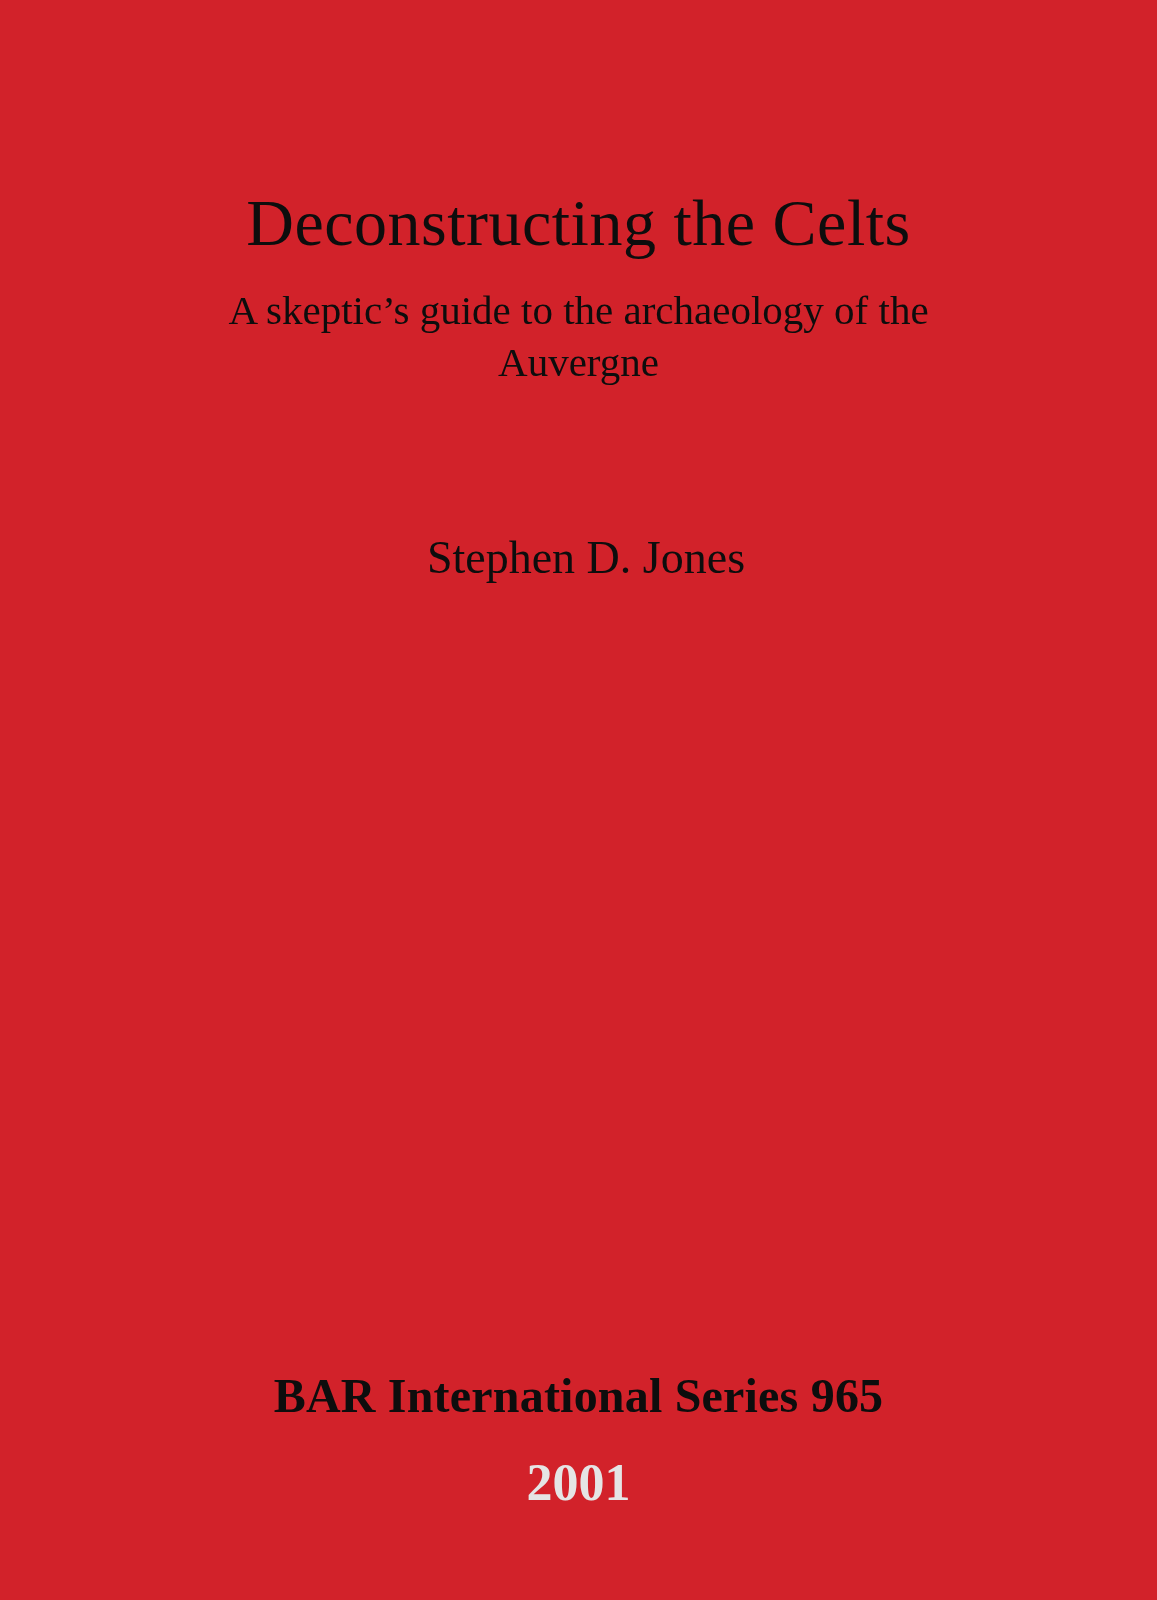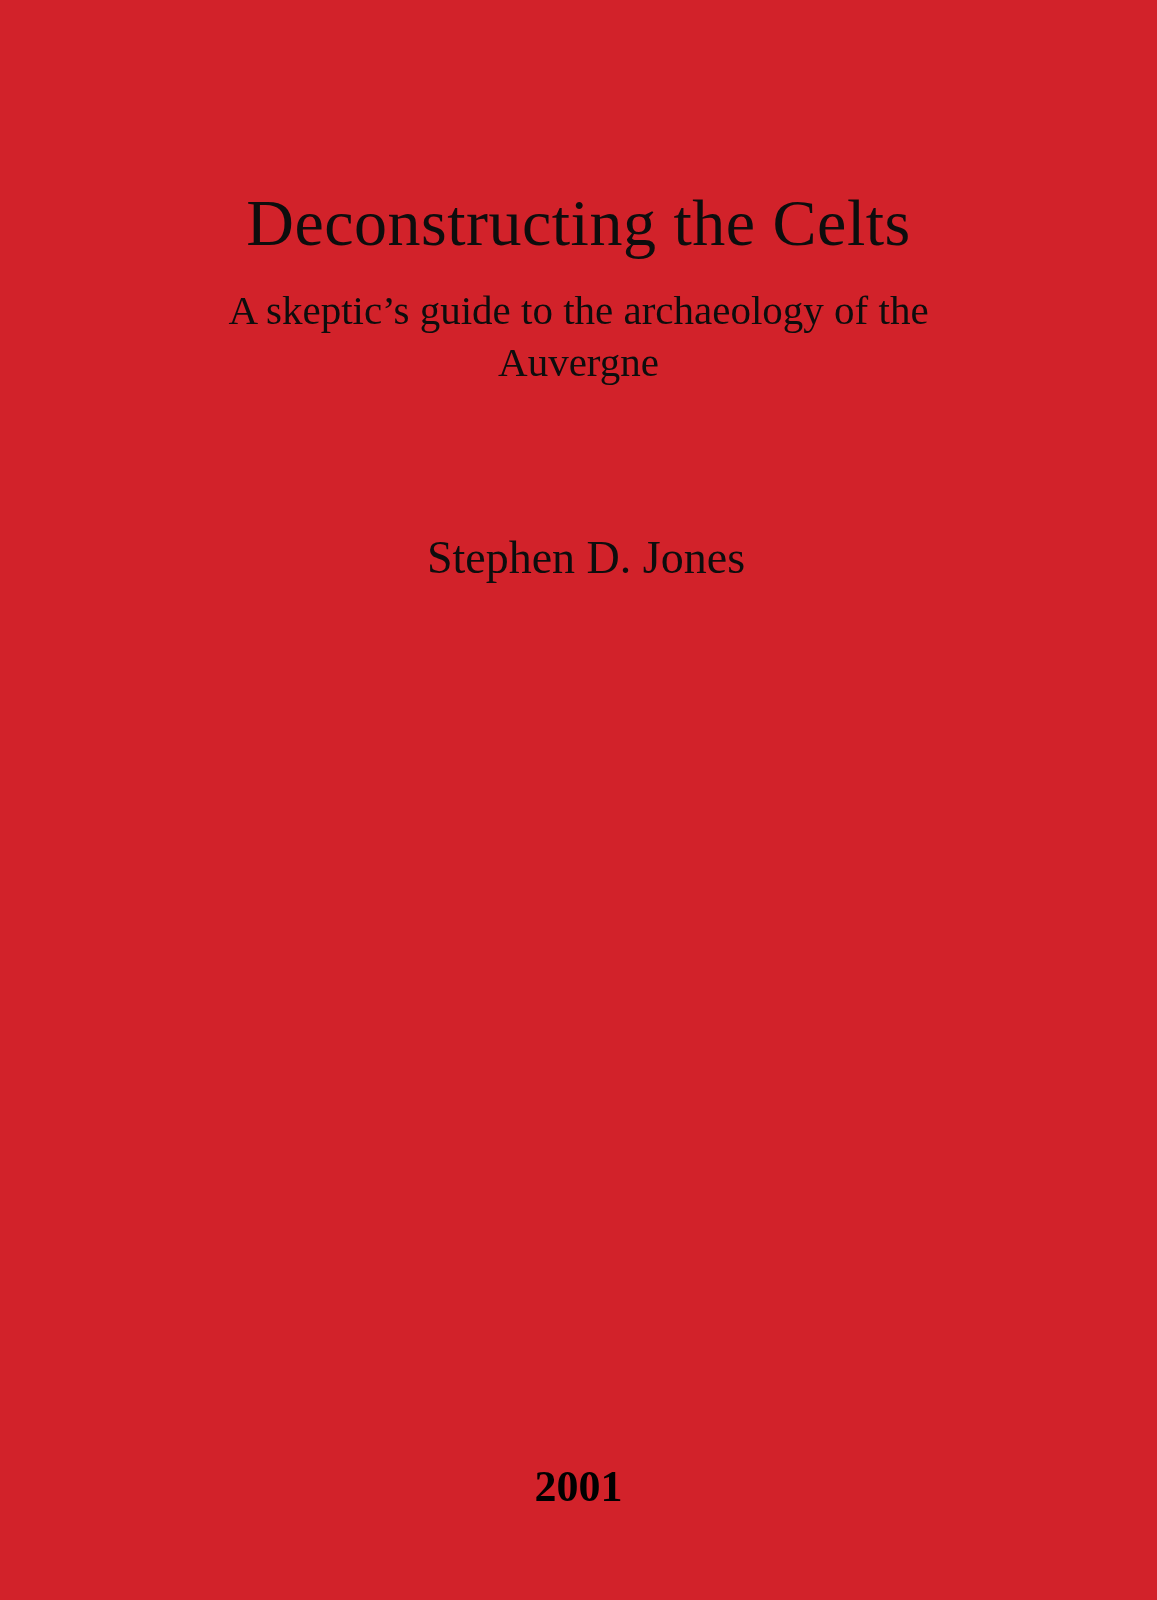--- a/index.html
+++ b/index.html
@@ -72,37 +72,38 @@
   .series-line {
     font-family: "Liberation Serif", serif;
     font-size: 48px;
     font-weight: bold;
     color: #0d0d0d;
     margin: 0;
     letter-spacing: 0.2px;
   }
   .year-line {
     font-family: "Liberation Serif", serif;
-    font-size: 44px;
+    font-size: 52px;
     font-weight: bold;
-    color: #000000;
+    color: #e5e5e5;
     margin: 30px 0 0 0;
   }
 </style>
 </head>
 <body>
 
 <div class="cover">
 
   <div class="title-block">
     <h1 class="book-title">Deconstructing the Celts</h1>
     <p class="book-subtitle">A skeptic’s guide to the archaeology of the Auvergne</p>
   </div>
 
   <div class="author-block">
     <p class="book-author">Stephen D. Jones</p>
   </div>
 
   <div class="footer-block">
+    <p class="series-line">BAR International Series 965</p>
     <p class="year-line">2001</p>
   </div>
 
 </div>
 
 </body></html>

